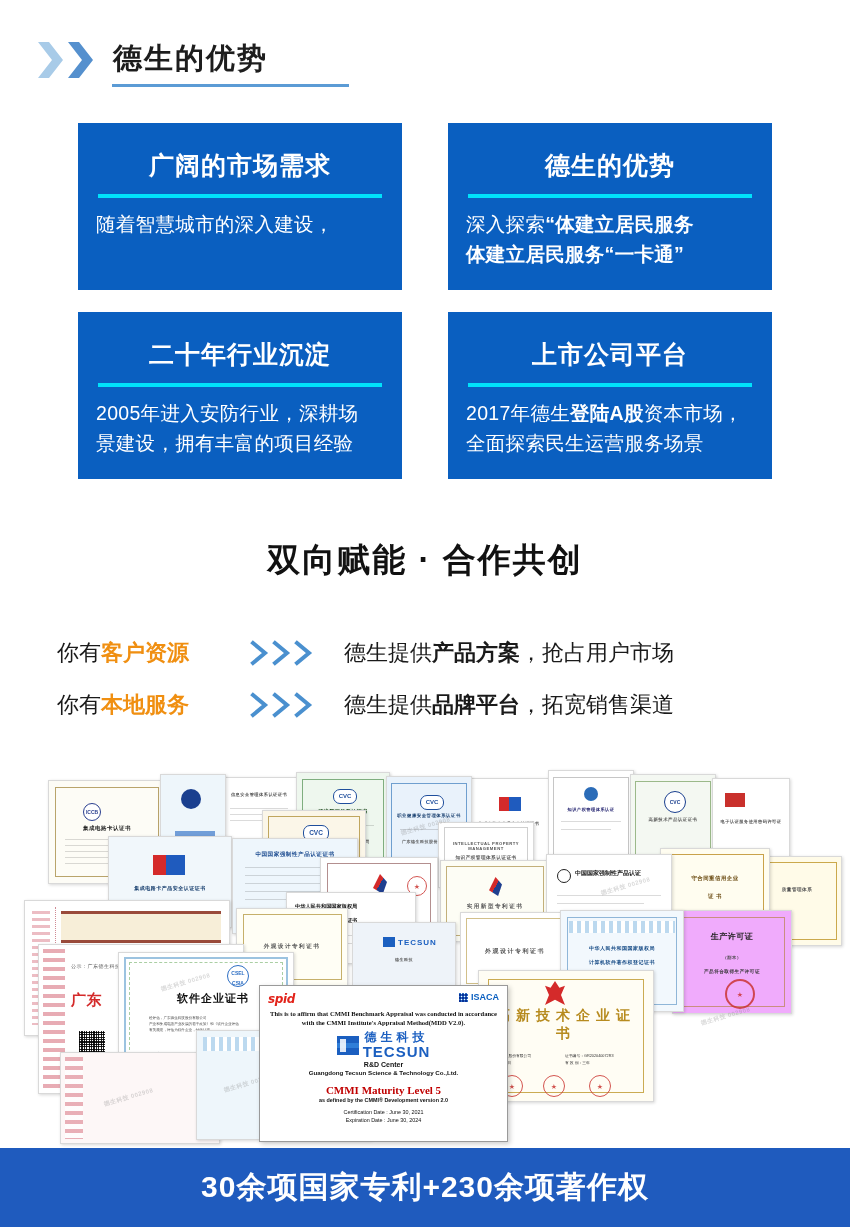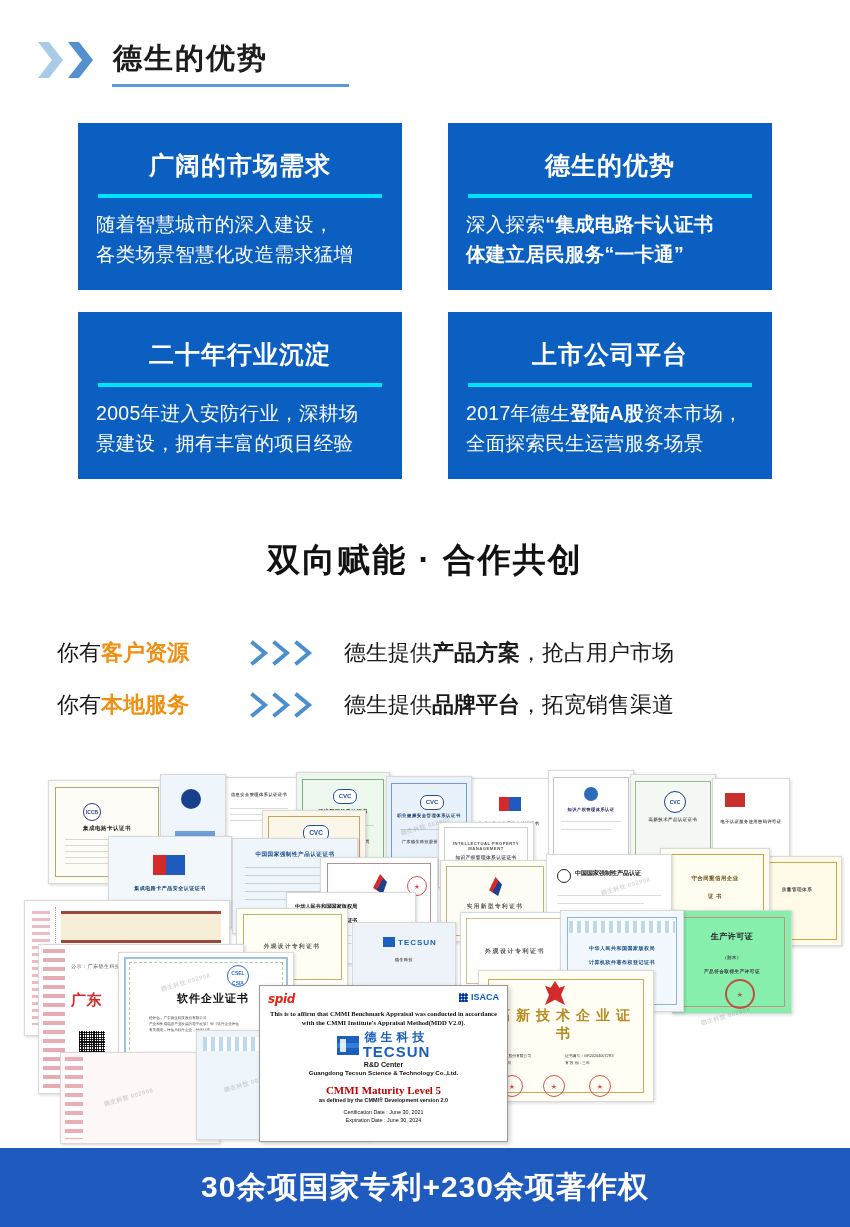--- a/index.html
+++ b/index.html
@@ -360,29 +360,28 @@
   <div class="header-rule"></div>
 </div>
 
 <div class="cards">
 
   <div class="card">
     <div class="card-title">广阔的市场需求</div>
     <div class="card-divider"></div>
     <div class="card-body">
       <div>随着智慧城市的深入建设，</div>
-      <div>各类场景智慧化改造需求猛增</div>
     </div>
   </div>
 
   <div class="card">
     <div class="card-title">德生的优势</div>
     <div class="card-divider"></div>
     <div class="card-body">
-      <div><span>深入探索</span><b>“集成电路卡认证书</b></div>
+      <div><span>深入探索</span><b>“体建立居民服务</b></div>
       <div><b>体建立居民服务“一卡通”</b></div>
     </div>
   </div>
 
   <div class="card">
     <div class="card-title">二十年行业沉淀</div>
     <div class="card-divider"></div>
     <div class="card-body">
       <div>2005年进入安防行业，深耕场</div>
       <div>景建设，拥有丰富的项目经验</div>
@@ -623,21 +622,21 @@
   </div>
 
   <div class="cert" style="left:560px; top:148px; width:124px; height:102px; background:#f2f8fd; z-index:9;">
     <div class="inner-frame" style="border-color:#8fb6d8;"></div>
     <div style="position:absolute;left:8px;top:10px;right:8px;height:12px;background:repeating-linear-gradient(90deg,#bcd9ef 0 4px,#fff 4px 8px);"></div>
     <div class="cz" style="top:34px; font-size:5px; color:#154a85;">中华人民共和国国家版权局</div>
     <div class="cz" style="top:48px; font-size:5px; color:#154a85;">计算机软件著作权登记证书</div>
     <div style="position:absolute;left:14px;top:66px;font-size:3.8px;color:#444;">广东德生科技股份有限公司</div>
   </div>
 
-  <div class="cert" style="left:672px; top:148px; width:120px; height:104px; background:#86efac; z-index:8;">
+  <div class="cert" style="left:672px; top:148px; width:120px; height:104px; background:#f0abfc; z-index:8;">
     <div class="inner-frame" style="border-color:#c98f7f;"></div>
     <div class="cz" style="top:20px; font-size:8px; color:#222;">生产许可证</div>
     <div class="cz" style="top:44px; font-size:4.2px; color:#444;">（副本）</div>
     <div class="cz" style="top:58px; font-size:4.6px; color:#333;">产品符合取得生产许可证</div>
     <div class="seal" style="left:52px; top:68px; width:26px; height:26px; border-width:2px;"></div>
   </div>
 
   <div class="cert" style="left:478px; top:208px; width:176px; height:132px; background:#fffdf4; z-index:30;">
     <div class="inner-frame" style="border-color:#cbab52;"></div>
     <div style="position:absolute;left:66px;top:10px;width:20px;height:24px;background:#d42a2a;clip-path:polygon(50% 0,72% 28%,100% 20%,80% 58%,100% 100%,50% 78%,0 100%,20% 58%,0 20%,28% 28%);"></div>

